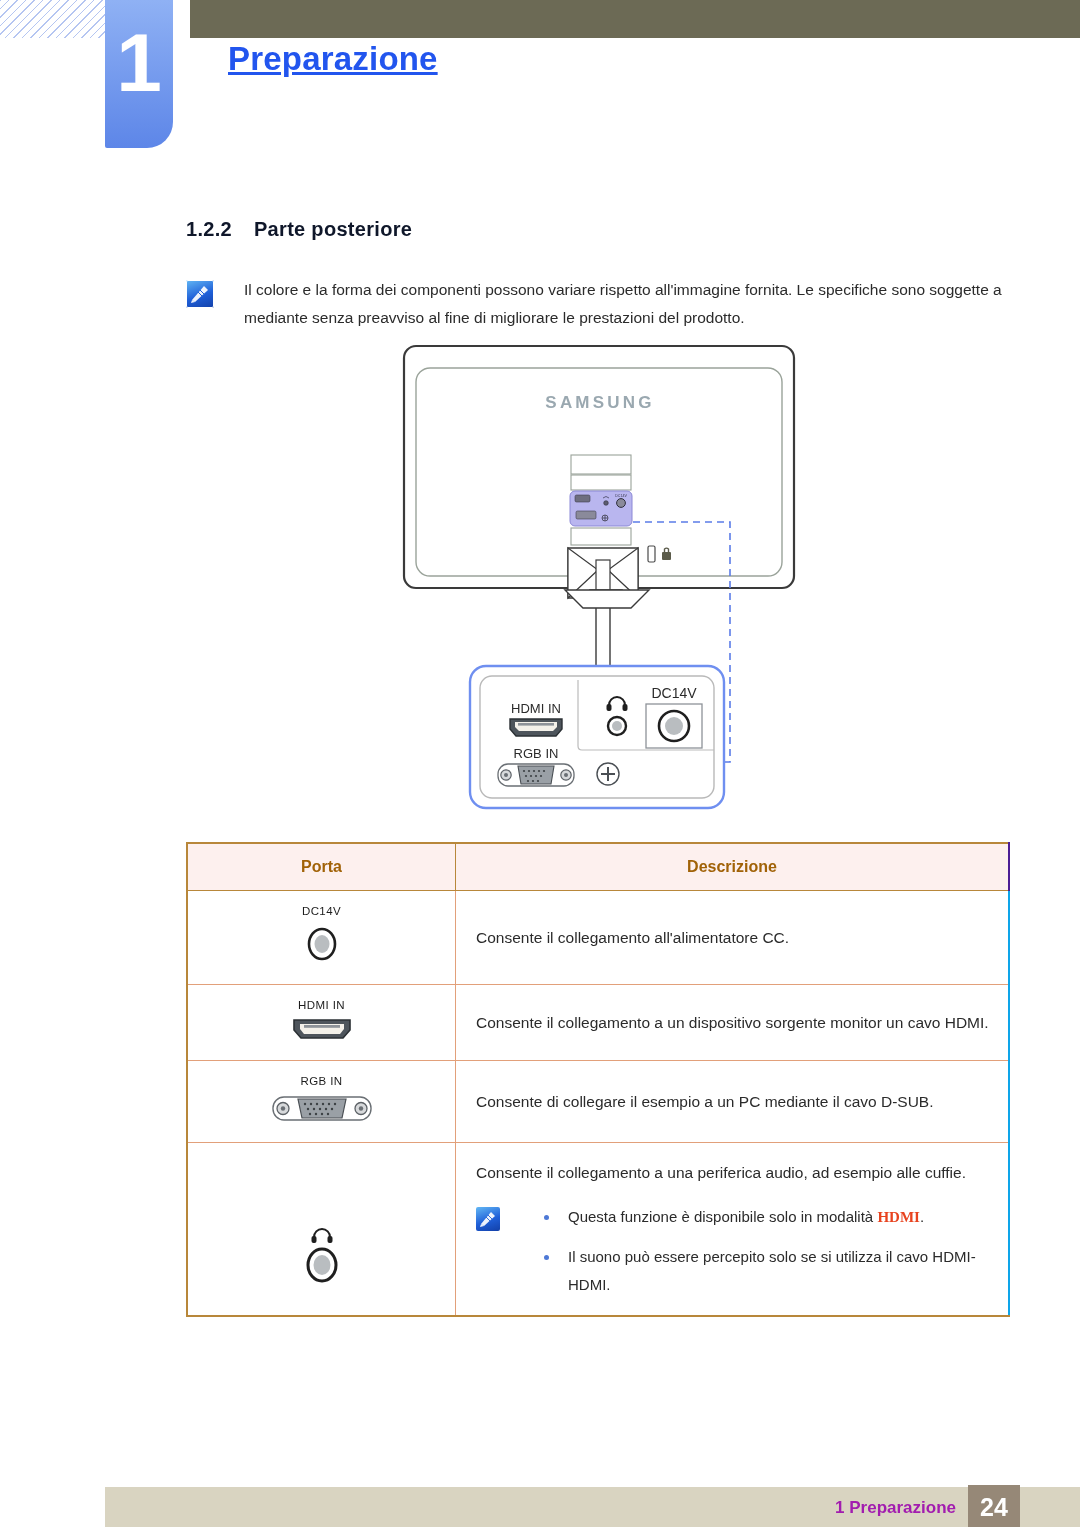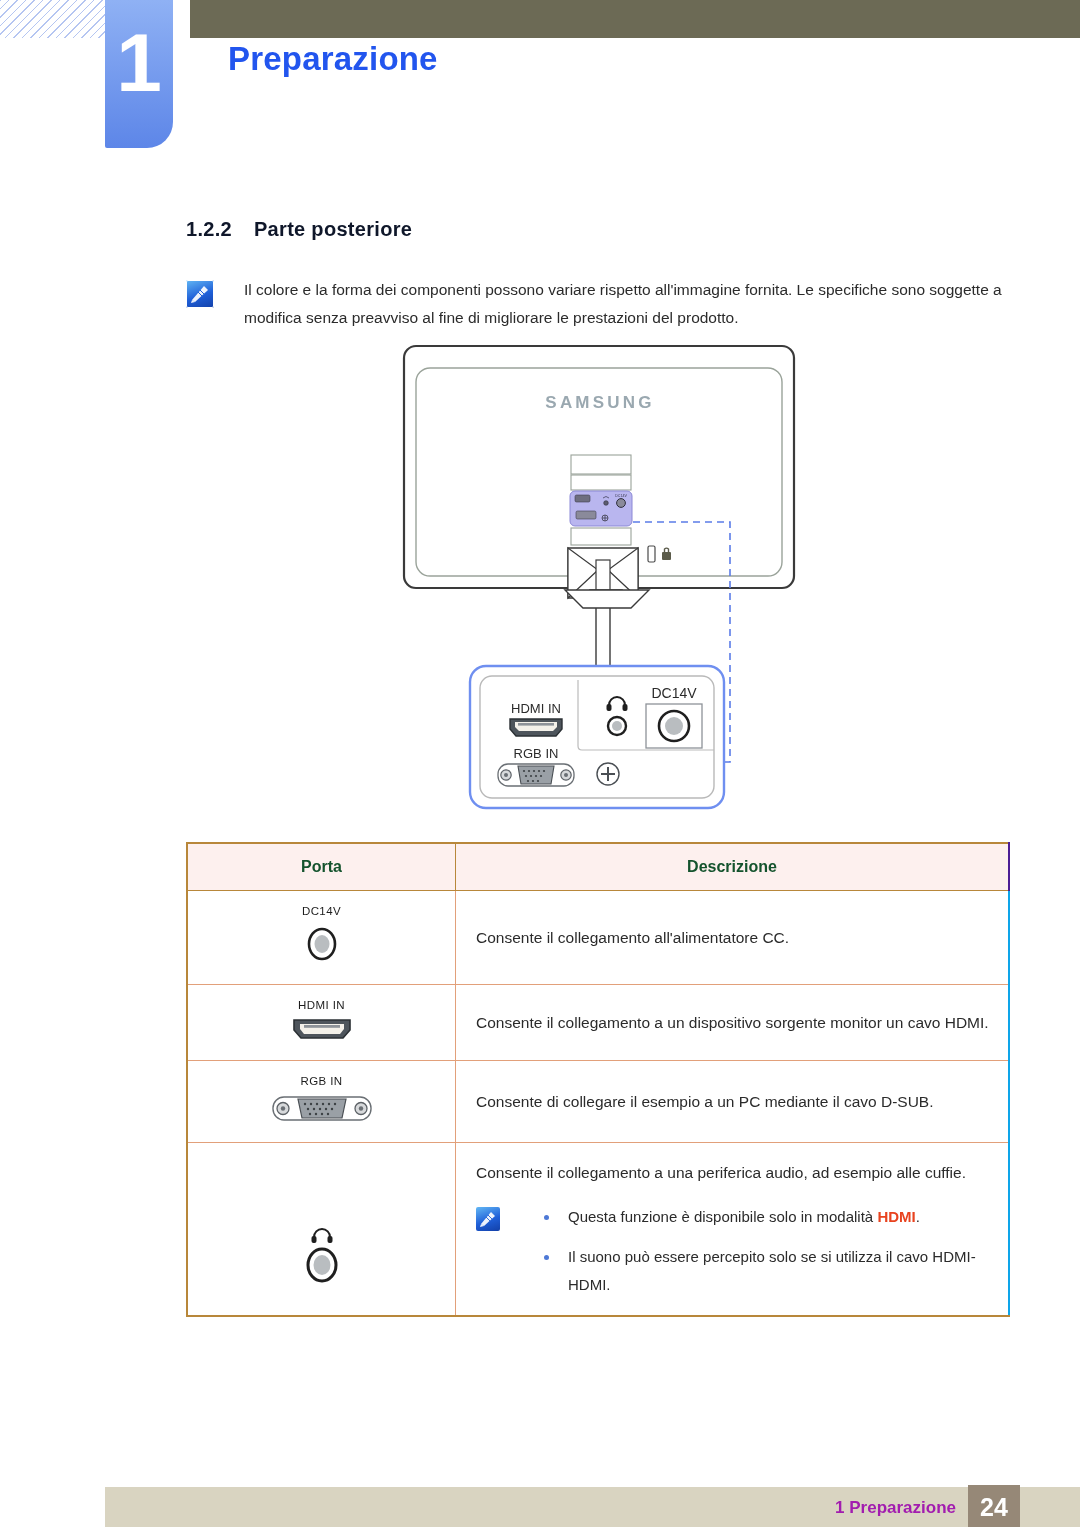--- a/index.html
+++ b/index.html
@@ -53,20 +53,21 @@
     color: #ffffff;
     font-family: "Liberation Sans", sans-serif;
   }
   .chapter-title {
     position: absolute;
     left: 228px; top: 40px;
     font-size: 33px;
     font-weight: bold;
     color: #2255ee;
     letter-spacing: 0.2px;
+    text-decoration: underline;
   }
 
   
   .section-heading {
     position: absolute;
     left: 186px; top: 218px;
     font-size: 20px;
     font-weight: bold;
     color: #0f172a;
     letter-spacing: 0.3px;
@@ -109,21 +110,21 @@
     width: 824px;
     border-collapse: collapse;
     table-layout: fixed;
   }
   .port-table th, .port-table td {
     border: 1px solid #e2a07a;
     vertical-align: middle;
   }
   .port-table thead th {
     background: #fdf0ee;
-    color: #14532d;
+    color: #a16207;
     font-size: 16px;
     font-weight: bold;
     height: 44px;
     border-color: #b8873a;
     border-top-width: 2px;
   }
   .port-table thead th:first-child { border-left-color:#b8873a; }
   .port-table thead th:last-child  { border-right-color:#b8873a; }
   .col-port { width: 265px; }
   .cell-port {
@@ -176,21 +177,21 @@
   }
   .sub-bullet:last-child { margin-bottom: 0; }
   .sub-bullet::before {
     content: "";
     position: absolute;
     left: 4px; top: 12px;
     width: 5px; height: 5px;
     background: #4e79d6;
     border-radius: 50%;
   }
-  .hl-hdmi { color: #e8431f; font-weight: bold; }
+  .hl-hdmi { color: #e8431f; font-weight: bold; font-family: Liberation Serif, serif; }
 
   
   .footer-bar {
     position: absolute;
     left: 105px; top: 1487px;
     width: 975px; height: 40px;
     background: #d9d4c1;
   }
   .footer-text {
     position: absolute;
@@ -228,21 +229,21 @@
 
 <div class="note-block">
   <div class="note-icon">
     <svg width="28" height="28" viewBox="0 0 28 28">
       <path d="M6 20 L18 6 L22 10 L9 22 Z" fill="#ffffff" opacity="0.92"></path>
       <path d="M6 20 L9 22 L5 23 Z" fill="#ffffff" opacity="0.92"></path>
       <path d="M12 12 L17 17" stroke="#1f5fd8" stroke-width="1" fill="none"></path>
       <path d="M14 10 L19 15" stroke="#1f5fd8" stroke-width="1" fill="none"></path>
     </svg>
   </div>
-  <div class="note-text">Il colore e la forma dei componenti possono variare rispetto all'immagine fornita. Le specifiche sono soggette a modifica senza preavviso al fine di migliorare le prestazioni del prodotto.</div>
+  <div class="note-text">Il colore e la forma dei componenti possono variare rispetto all'immagine fornita. Le specifiche sono soggette a mediante senza preavviso al fine di migliorare le prestazioni del prodotto.</div>
 </div>
 
 <div class="illus">
 <svg width="420" height="450" viewBox="0 0 420 450">
 
   <rect x="4" y="4" width="390" height="242" rx="12" ry="12" fill="#ffffff" stroke="#3a3a3a" stroke-width="2.2"></rect>
 
   <rect x="16" y="26" width="366" height="208" rx="14" ry="14" fill="#ffffff" stroke="#9aa39a" stroke-width="1.4"></rect>
 
   <text x="200" y="66" text-anchor="middle" font-family="Liberation Sans, sans-serif" font-size="17" font-weight="bold" letter-spacing="3.2" fill="#9aa8b0">SAMSUNG</text>

